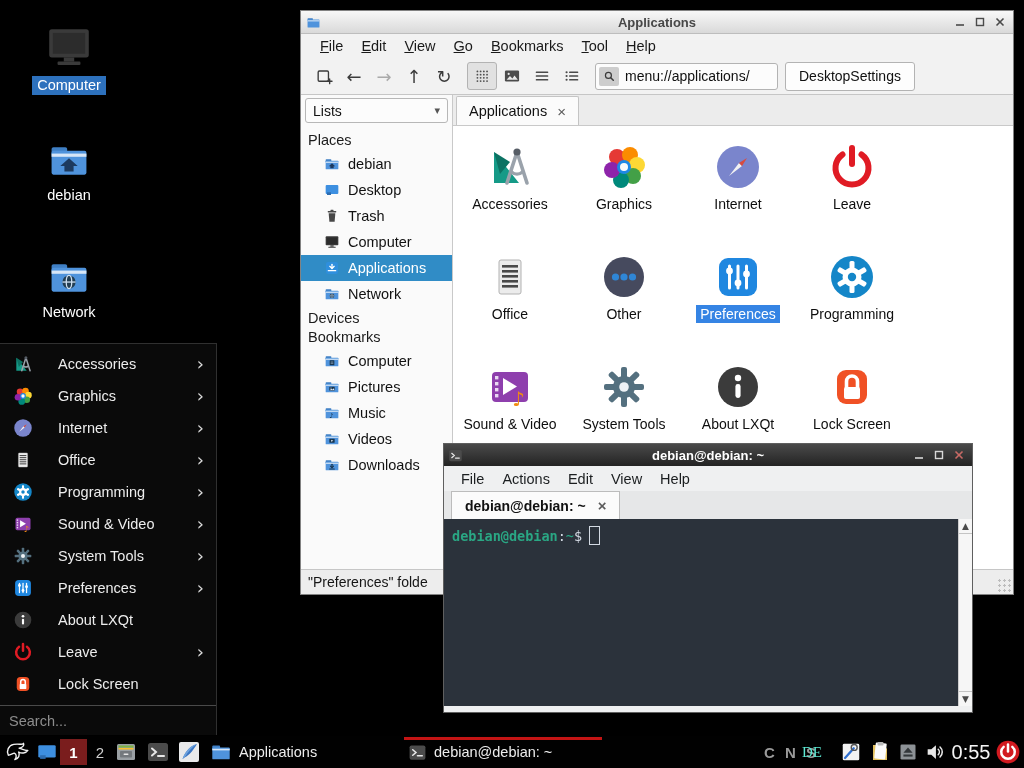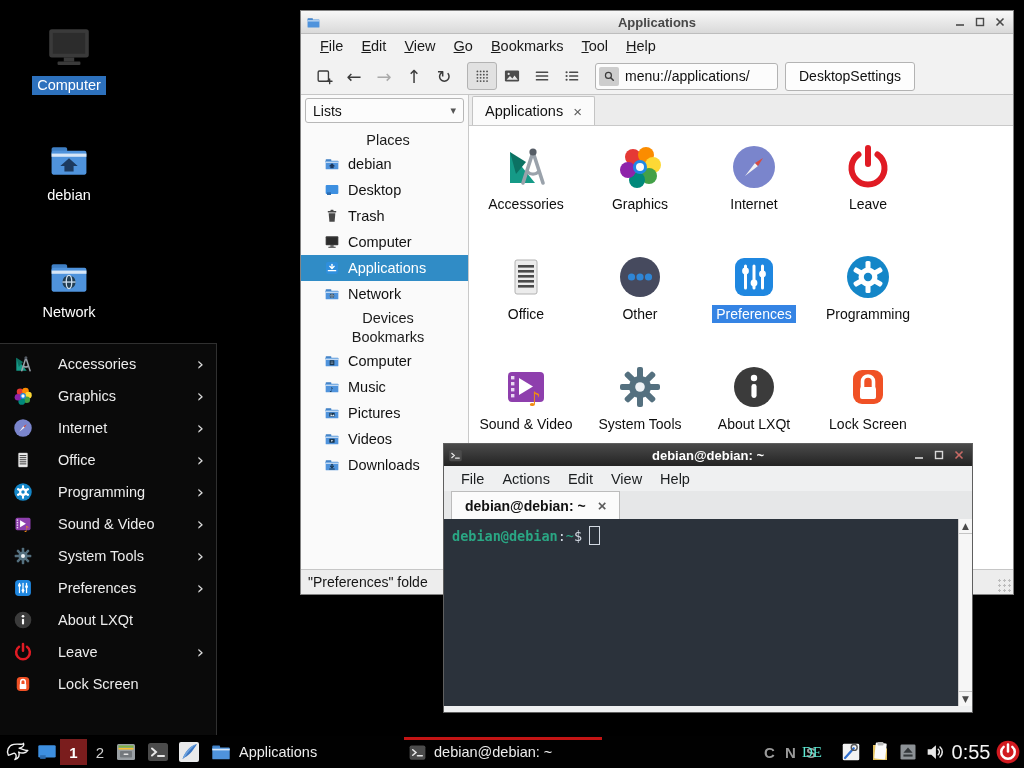--- a/index.html
+++ b/index.html
@@ -49,22 +49,22 @@
   .tbtn.pressed{background:#e1e1e1;border:1px solid #b3b3b3;border-radius:3px;box-sizing:border-box;}
   .tsep{width:8px;flex:none;}
   .addr{height:27px;width:183px;background:#fcfcfc;border:1px solid #b3b3b3;border-radius:3px;
     display:flex;align-items:center;padding:2px 3px;box-sizing:border-box;margin-left:8px;flex:none;}
   .addr-chip{width:20px;height:19px;background:#cdcdcd;border-radius:2px;display:flex;align-items:center;
     justify-content:center;flex:none;}
   .addr-text{font-size:14px;color:#101010;padding-left:6px;white-space:nowrap;}
   .dsbtn{height:27px;margin-left:7px;padding:0 13px;background:#fdfdfd;border:1px solid #b3b3b3;
     border-radius:3px;font-size:14px;color:#101010;display:flex;align-items:center;flex:none;}
   .fm-body{position:absolute;left:0;top:84px;right:0;bottom:24px;display:flex;}
-  .fm-side{width:168px;flex:none;background:#fafafa;border-right:1px solid #c9c9c9;box-sizing:border-box;
-    position:relative;overflow:hidden;text-align:center;}
+  .fm-side{width:152px;flex:none;background:#fafafa;border-right:1px solid #c9c9c9;box-sizing:border-box;
+    position:relative;overflow:hidden;}
   .lists{margin:3px 4px 6px 4px;height:23px;background:#fcfcfc;border:1px solid #b7b7b7;border-radius:3px;
     display:flex;align-items:center;justify-content:space-between;padding:0 7px;font-size:14px;color:#111;}
   .lists .caret{font-family:"DejaVu Sans",sans-serif;color:#555;font-size:11px;}
   .cat{font-size:14.5px;color:#1c1c1c;padding:3px 0 3px 7px;}
   .pl-item{height:26px;display:flex;align-items:center;padding-left:23px;gap:8px;font-size:14.5px;color:#111;}
   .pl-item .ic{width:16px;height:16px;flex:none;}
   .pl-item.sel{background:#308cc6;color:#fff;}
   .fm-main{flex:1;background:#fff;display:flex;flex-direction:column;position:relative;}
   .tabbar{height:30px;background:#ececec;border-bottom:1px solid #c9c9c9;display:flex;align-items:flex-end;flex:none;}
   .tab{height:29px;background:#fbfbfb;border:1px solid #c4c4c4;border-bottom:none;border-radius:2px 2px 0 0;
@@ -582,29 +582,29 @@
         <div class="cat">Devices</div>
         <div class="cat" style="padding-top:0;">Bookmarks</div>
         <div class="pl-item">
           <svg class="ic">
               <use href="#sym-docfolder"></use>
             </svg>
           <span>Computer</span>
         </div>
         <div class="pl-item">
           <svg class="ic">
+              <use href="#sym-picfolder"></use>
+            </svg>
+          <span>Pictures</span>
+        </div>
+        <div class="pl-item">
+          <svg class="ic">
               <use href="#sym-musicfolder"></use>
             </svg>
           <span>Music</span>
-        </div>
-        <div class="pl-item">
-          <svg class="ic">
-              <use href="#sym-picfolder"></use>
-            </svg>
-          <span>Pictures</span>
         </div>
         <div class="pl-item">
           <svg class="ic">
               <use href="#sym-vidfolder"></use>
             </svg>
           <span>Videos</span>
         </div>
         <div class="pl-item">
           <svg class="ic">
               <use href="#sym-dlfolder"></use>
@@ -820,20 +820,23 @@
         <span class="sm-arrow">›</span>
       </div>
       <div class="sm-item">
         <svg class="ic">
             <use href="#sym-lock"></use>
           </svg>
         <span class="sm-label">Lock Screen</span>
         <span class="sm-arrow"></span>
       </div>
     </div>
+    <div class="sm-search">
+      <span>Search...</span>
+    </div>
   </div>
 
   <div class="taskbar">
     <span class="tb" style="left:3px;top:3px;width:27px;height:26px;">
       <svg width="26" height="26">
           <use href="#sym-bird"></use>
         </svg>
     </span>
     <span class="tb" style="left:34px;top:5px;width:26px;height:22px;">
       <svg width="24" height="22">

